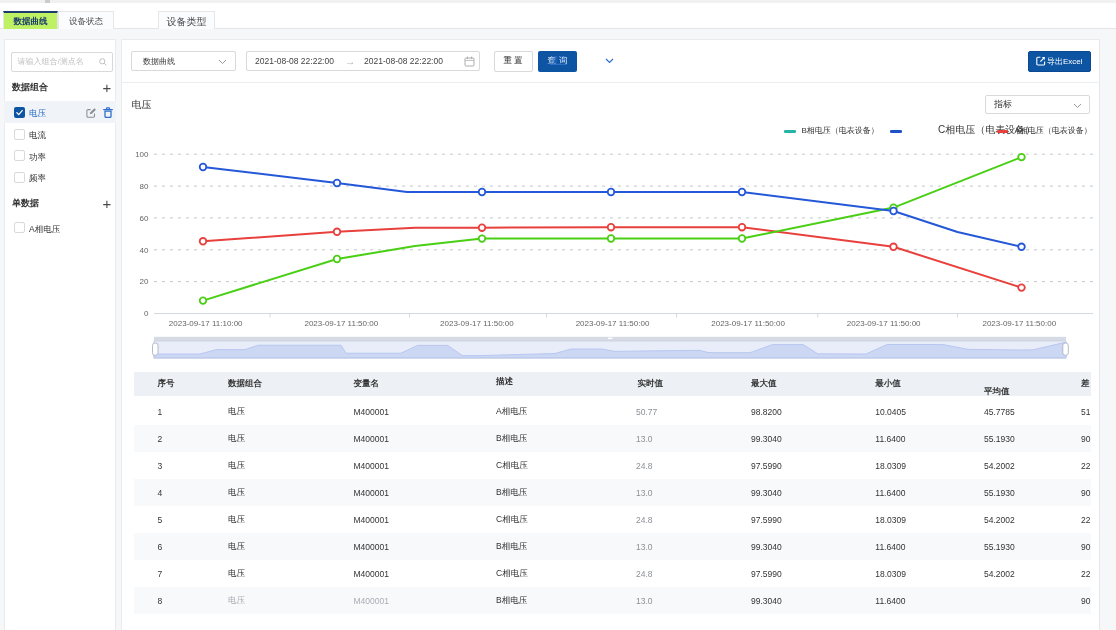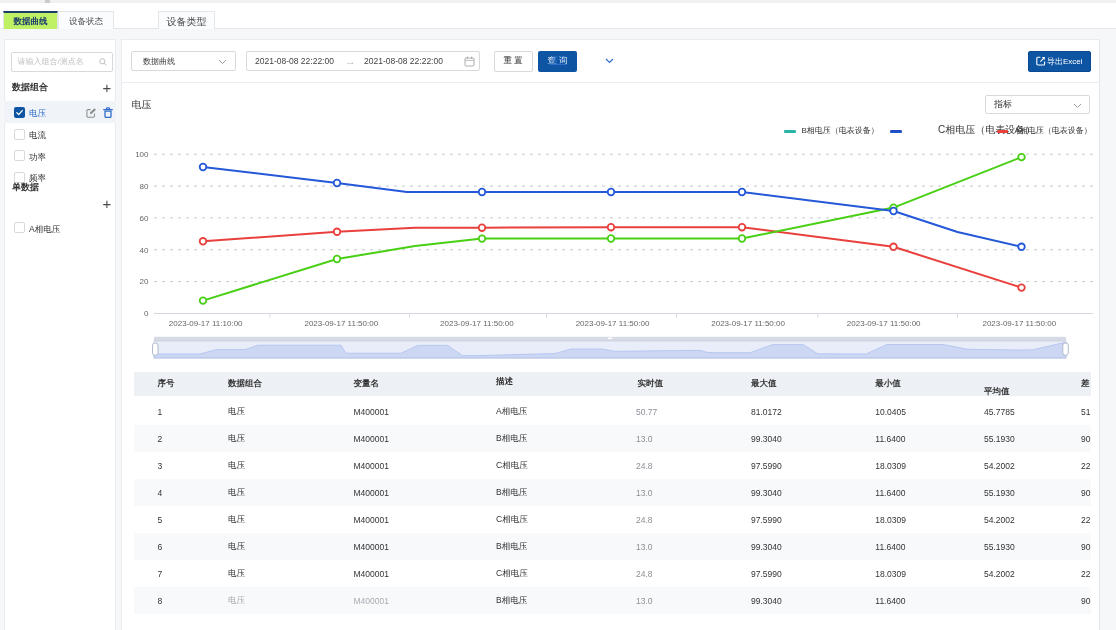--- a/index.html
+++ b/index.html
@@ -52,21 +52,21 @@
       <path d="M2 4.1 h6 v5.2 a1.1 1.1 0 0 1 -1.1 1.1 h-3.8 a1.1 1.1 0 0 1 -1.1 -1.1 z" fill="none" stroke="#2f6dc9" stroke-width="1.3"></path>
     </svg>
 
   <div class="abs" style="left:14px;top:128.5px;width:11px;height:11px;border:1px solid #d9d9d9;border-radius:2px;background:#fff;"></div>
   <div class="abs vc" style="left:29px;top:125px;height:22px;font-size:8.5px;color:#333;">电流</div>
   <div class="abs" style="left:14px;top:150px;width:11px;height:11px;border:1px solid #d9d9d9;border-radius:2px;background:#fff;"></div>
   <div class="abs vc" style="left:29px;top:146.5px;height:22px;font-size:8.5px;color:#333;">功率</div>
   <div class="abs" style="left:14px;top:171.5px;width:11px;height:11px;border:1px solid #d9d9d9;border-radius:2px;background:#fff;"></div>
   <div class="abs vc" style="left:29px;top:168px;height:22px;font-size:8.5px;color:#333;">频率</div>
 
-  <div class="abs vc" style="left:12px;top:180px;height:14px;font-size:9px;font-weight:bold;color:#333;font-family:Liberation Mono, monospace;">单数据</div>
+  <div class="abs vc" style="left:12px;top:196px;height:14px;font-size:9px;font-weight:bold;color:#333;font-family:Liberation Mono, monospace;">单数据</div>
   <div class="abs vc" style="left:102.5px;top:195px;height:16px;font-size:15px;font-weight:300;color:#4a4a4a;">+</div>
   <div class="abs" style="left:14px;top:222px;width:11px;height:11px;border:1px solid #d9d9d9;border-radius:2px;background:#fff;"></div>
   <div class="abs vc" style="left:29px;top:218.5px;height:22px;font-size:8.5px;color:#333;">A相电压</div>
 
   <div class="abs panel" style="left:121px;top:39px;width:979px;height:591px;border:1px solid #e9ebee;border-right:1px solid #e4e6e9;border-bottom:none;"></div>
 
   <div class="abs" style="left:130.5px;top:51px;width:105.5px;height:20px;border:1px solid #d9d9d9;border-radius:2px;background:#fff;"></div>
   <div class="abs vc" style="left:143px;top:51px;height:20px;font-size:8px;color:#333;">数据曲线</div>
   <svg class="abs" style="left:218px;top:58.5px;" width="9" height="6" viewBox="0 0 9 6">
       <polyline points="1,1 4.5,4.5 8,1" fill="none" stroke="#999" stroke-width="1"></polyline>
@@ -206,21 +206,21 @@
     <span class="abs vc" style="left:741.8px;top:0;height:24px;">最小值</span>
     <span class="abs vc" style="left:850.5px;top:0;height:40px;">平均值</span>
     <span class="abs vc" style="left:947.5px;top:0;height:24px;">差</span>
   </div>
   <div class="abs" style="left:133.5px;top:398px;width:957px;height:27px;background:#fff;font-size:8.5px;">
     <span class="abs vc" style="left:24px;top:0;height:27px;color:#333;">1</span>
       <span class="abs vc" style="left:94.5px;top:0;height:27px;color:#333;">电压</span>
       <span class="abs vc" style="left:220px;top:0;height:27px;color:#333;">M400001</span>
       <span class="abs vc" style="left:362.5px;top:0;height:27px;color:#333;">A相电压</span>
       <span class="abs vc" style="left:502.5px;top:0;height:27px;color:#8c9096;">50.77</span>
-      <span class="abs vc" style="left:617.5px;top:0;height:27px;color:#333;">81.0172</span>
+      <span class="abs vc" style="left:617.5px;top:0;height:27px;color:#333;">98.8200</span>
       <span class="abs vc" style="left:741.8px;top:0;height:27px;color:#333;">10.0405</span>
       <span class="abs vc" style="left:850.5px;top:0;height:27px;color:#333;">45.7785</span>
       <span class="abs vc" style="left:947.5px;top:0;height:27px;color:#333;text-align:right;">51</span>
   </div>
   <div class="abs" style="left:133.5px;top:425px;width:957px;height:27px;background:#f7f9fb;font-size:8.5px;">
     <span class="abs vc" style="left:24px;top:0;height:27px;color:#333;">2</span>
       <span class="abs vc" style="left:94.5px;top:0;height:27px;color:#333;">电压</span>
       <span class="abs vc" style="left:220px;top:0;height:27px;color:#333;">M400001</span>
       <span class="abs vc" style="left:362.5px;top:0;height:27px;color:#333;">B相电压</span>
       <span class="abs vc" style="left:502.5px;top:0;height:27px;color:#8c9096;">13.0</span>

